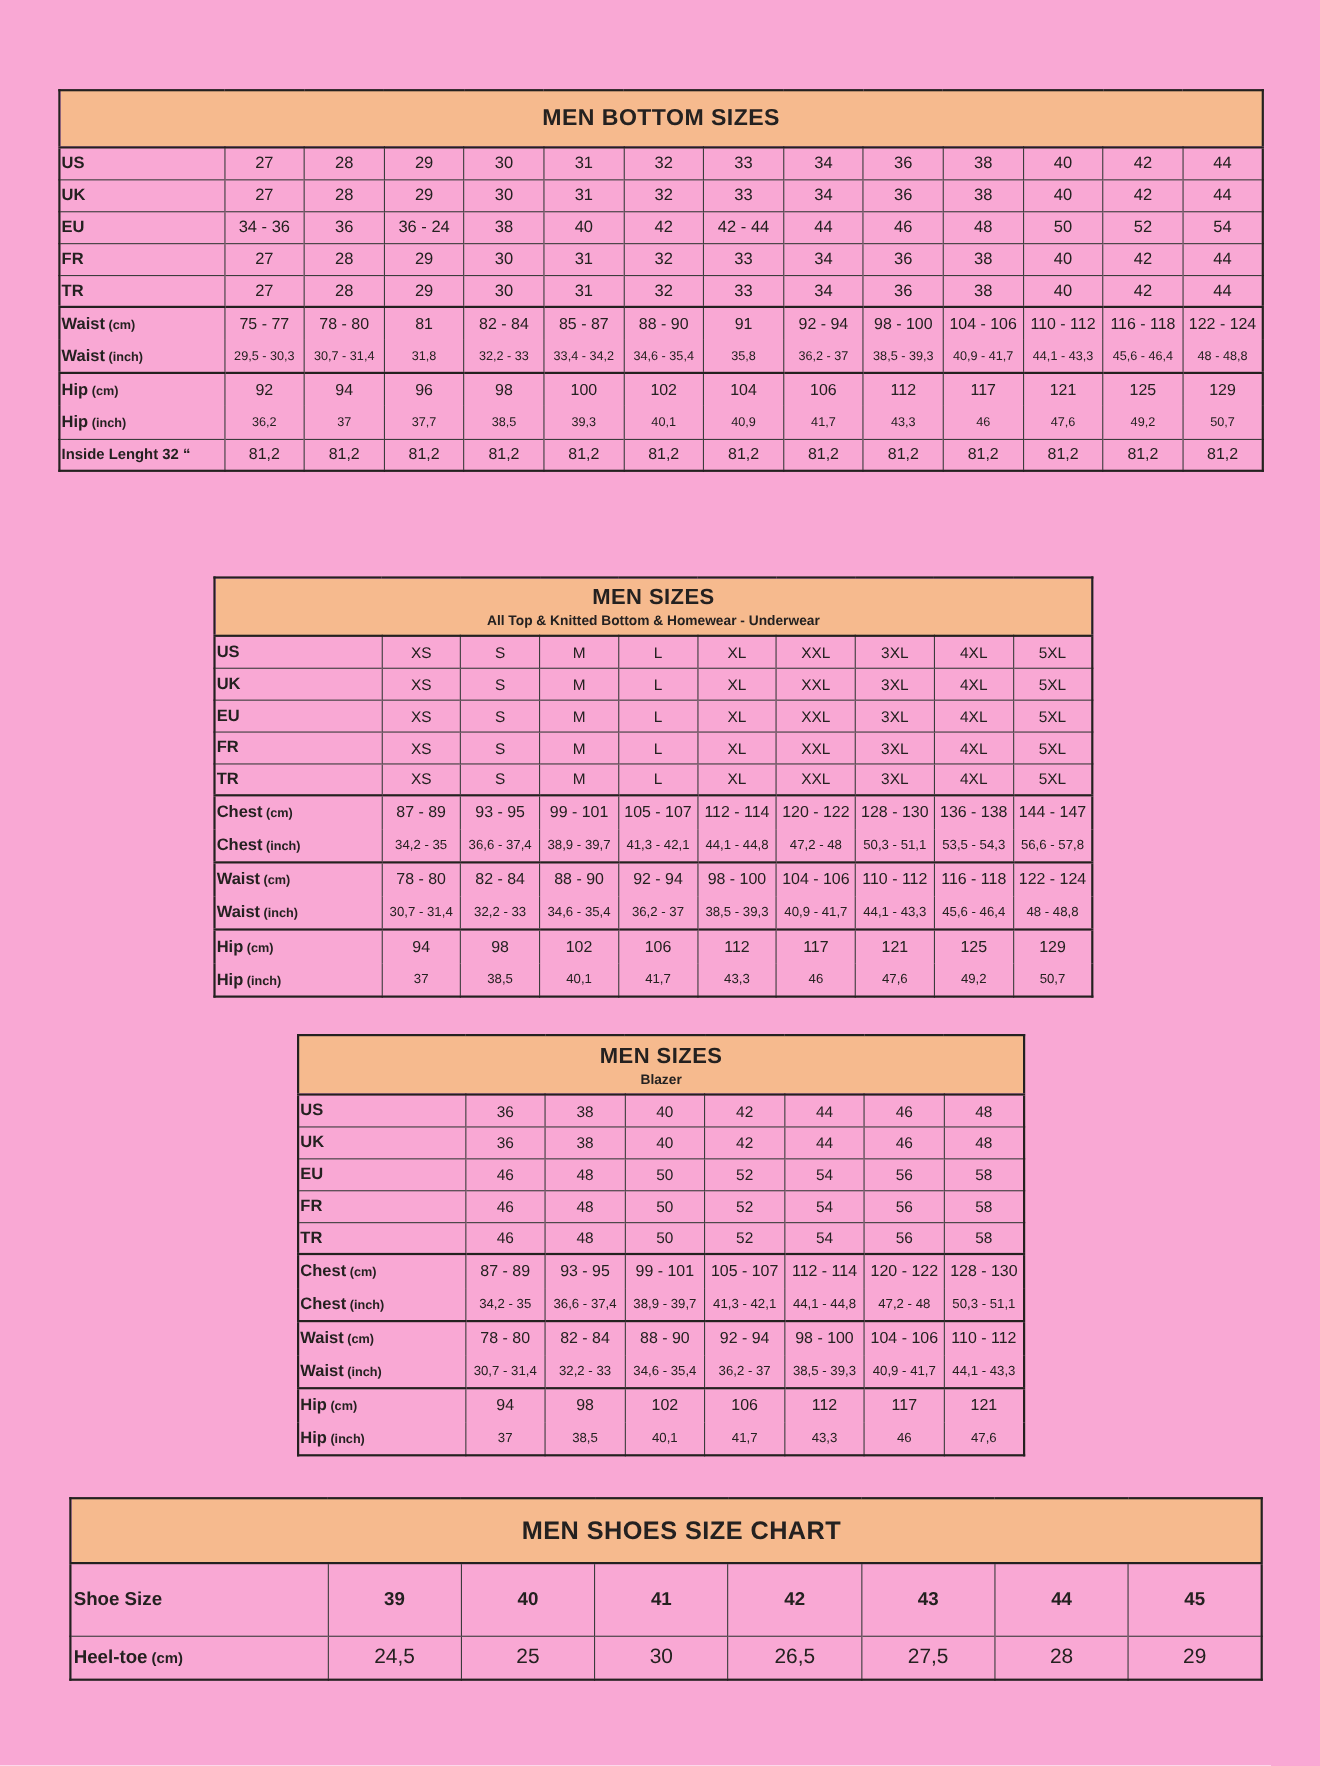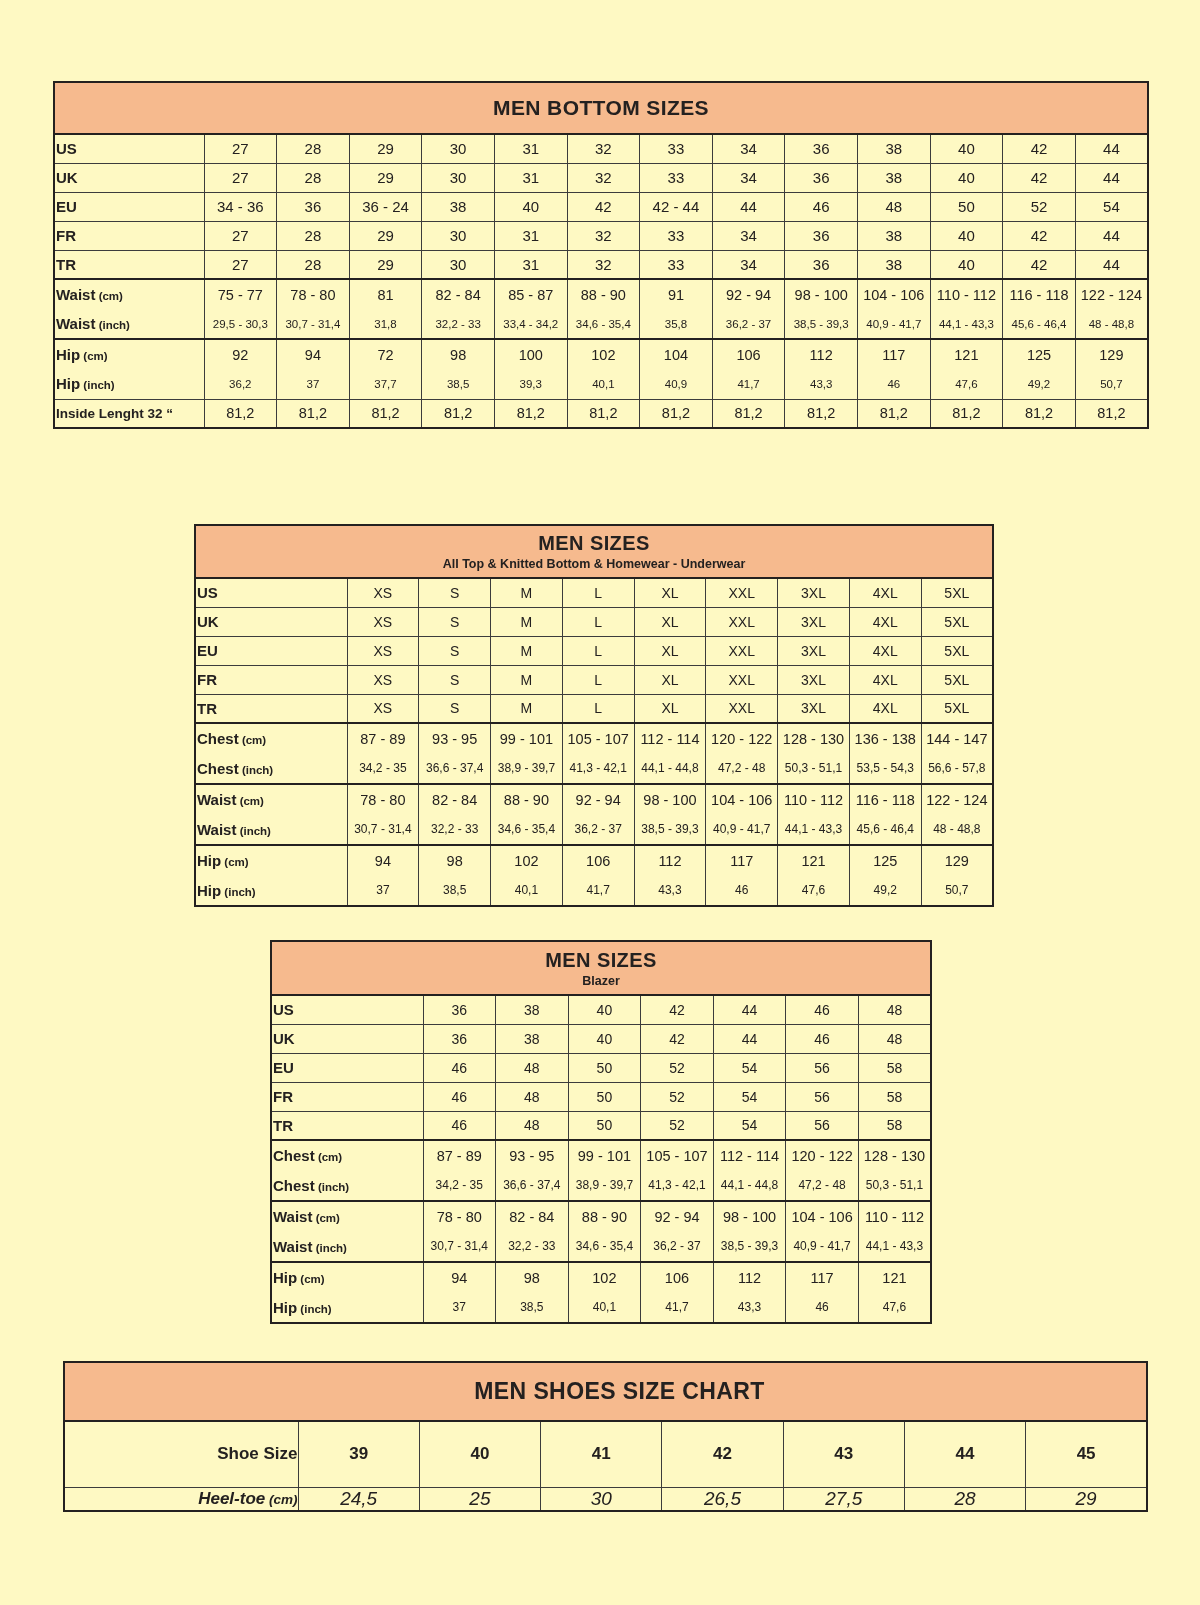--- a/index.html
+++ b/index.html
@@ -2,21 +2,21 @@
 <html><head>
 <meta charset="utf-8">
 <style>
   :root{
     --orange:#f6ba8e;
     --ink:#242120;
     --line:#3c3c3c;
   }
   html,body{margin:0;padding:0;background:#ffffff;}
   body{font-family:"Liberation Sans",sans-serif;color:var(--ink);}
-  .sheet{position:relative;width:1200px;height:1605px;background:#fef9c3;overflow:hidden;}
+  .sheet{position:relative;width:1200px;height:1605px;background:#f9a8d4;overflow:hidden;}
   .tablewrap{position:absolute;}
   table{border-collapse:collapse;table-layout:fixed;width:100%;border:2px solid var(--ink);}
   th,td{padding:0;overflow:hidden;white-space:nowrap;}
   tr.hdr th{background:var(--orange);border-bottom:2px solid var(--ink);text-align:center;vertical-align:middle;}
   .title{font-weight:bold;font-size:21px;letter-spacing:.4px;}
   .subtitle{font-weight:bold;font-size:12.5px;margin-top:2px;}
   td{border-left:1px solid var(--line);font-size:14.5px;text-align:center;vertical-align:middle;}
   td.label-cell{border-left:none;text-align:left;padding-left:1px;}
   tr.r-plain td, tr.r-line td{border-top:1px solid var(--line);}
   tr.r-group td{border-top:2px solid var(--ink);}
@@ -52,24 +52,24 @@
   .t3 tr.r-group,.t3 tr.r-sub{height:30.5px;}
   .t3 .title{font-size:20px;}
   .t3 tr.r-plain td.val{font-size:14px;}
 
   
   .t4{left:63px;top:1361px;width:1085px;}
   .t4 col.c-label{width:234px;}
   .t4 tr.hdr{height:59px;}
   .t4 .title{font-size:23px;margin-left:28px;}
   .t4 tr.r-group{height:66px;}
-  .t4 tr.r-line{height:24px;font-style:italic;}
+  .t4 tr.r-line{height:40px;}
   .t4 .lbl{font-size:17px;}
   .t4 .unit{font-size:13.5px;}
-  .t4 td.label-cell{padding-left:2px;text-align:right;}
+  .t4 td.label-cell{padding-left:2px;}
   .t4 tr.emph td.val{font-weight:bold;font-size:17px;}
   .t4 tr.r-line td.val{font-size:19px;}
 </style>
 </head>
 <body>
 
 <div class="sheet">
   <div class="tablewrap t1">
       <table>
         <colgroup>
@@ -205,21 +205,21 @@
             <td class="val">38,5 - 39,3</td>
             <td class="val">40,9 - 41,7</td>
             <td class="val">44,1 - 43,3</td>
             <td class="val">45,6 - 46,4</td>
             <td class="val">48 - 48,8</td>
           </tr>
           <tr class="r-group">
             <td class="label-cell"><span class="lbl">Hip</span><span class="unit"> (cm)</span></td>
             <td class="val">92</td>
             <td class="val">94</td>
-            <td class="val">72</td>
+            <td class="val">96</td>
             <td class="val">98</td>
             <td class="val">100</td>
             <td class="val">102</td>
             <td class="val">104</td>
             <td class="val">106</td>
             <td class="val">112</td>
             <td class="val">117</td>
             <td class="val">121</td>
             <td class="val">125</td>
             <td class="val">129</td>

